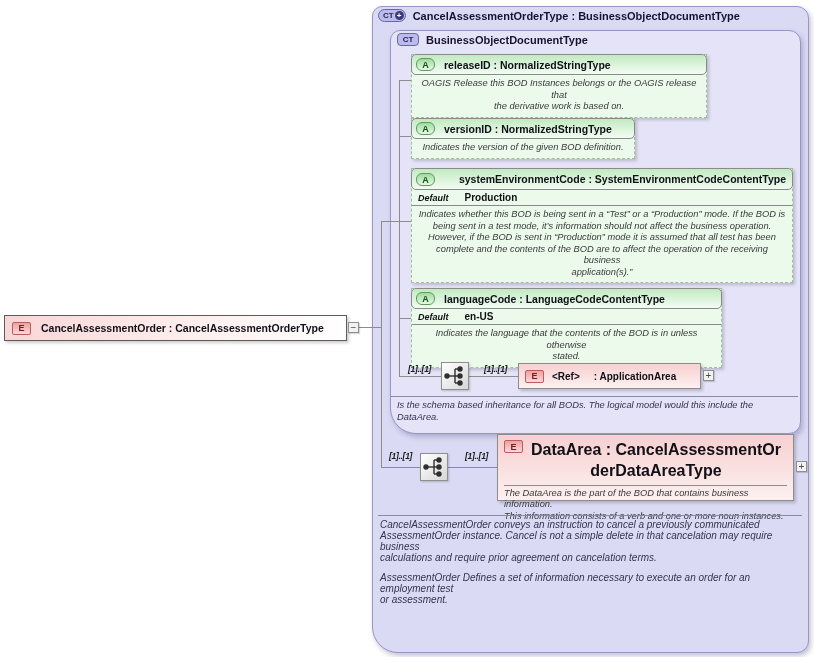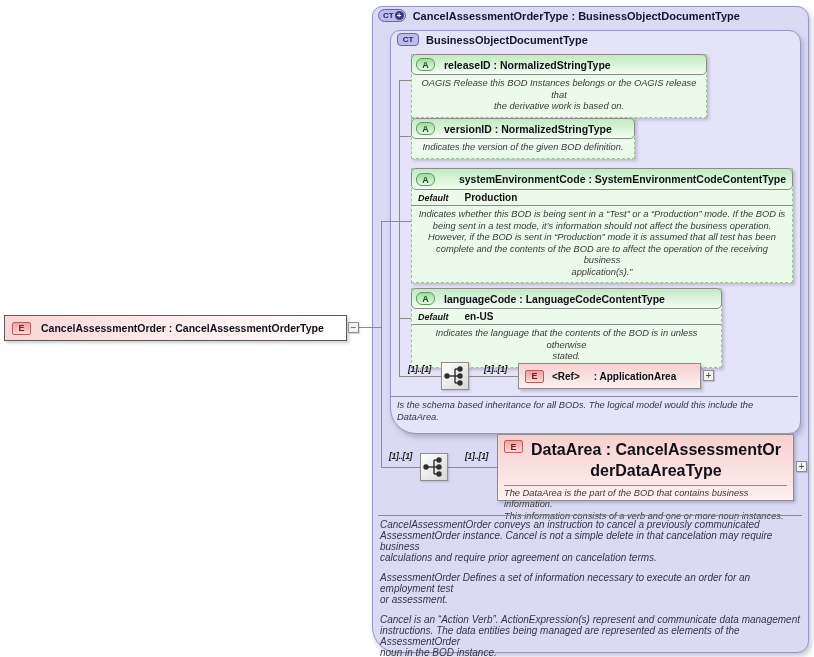--- a/index.html
+++ b/index.html
@@ -204,18 +204,15 @@
   </div>
   <div class="tick" style="left:796px;top:461px">+</div>
 
   <div class="sep" style="left:378px;top:515px;width:424px"></div>
   <div class="docs-bottom">
     <p class="doc">CancelAssessmentOrder conveys an instruction to cancel a previously communicated
 AssessmentOrder instance. Cancel is not a simple delete in that cancelation may require business
 calculations and require prior agreement on cancelation terms.</p>
     <p class="doc">AssessmentOrder  Defines a set of information necessary to execute an order for an employment test
 or assessment.</p>
-    <p class="doc">Cancel is an “Action Verb”. ActionExpression(s) represent and communicate data management
-instructions. The data entities being managed are represented as elements of the AssessmentOrder
-noun in the BOD instance.</p>
   </div>
 
 </div>
 
 </body></html>

